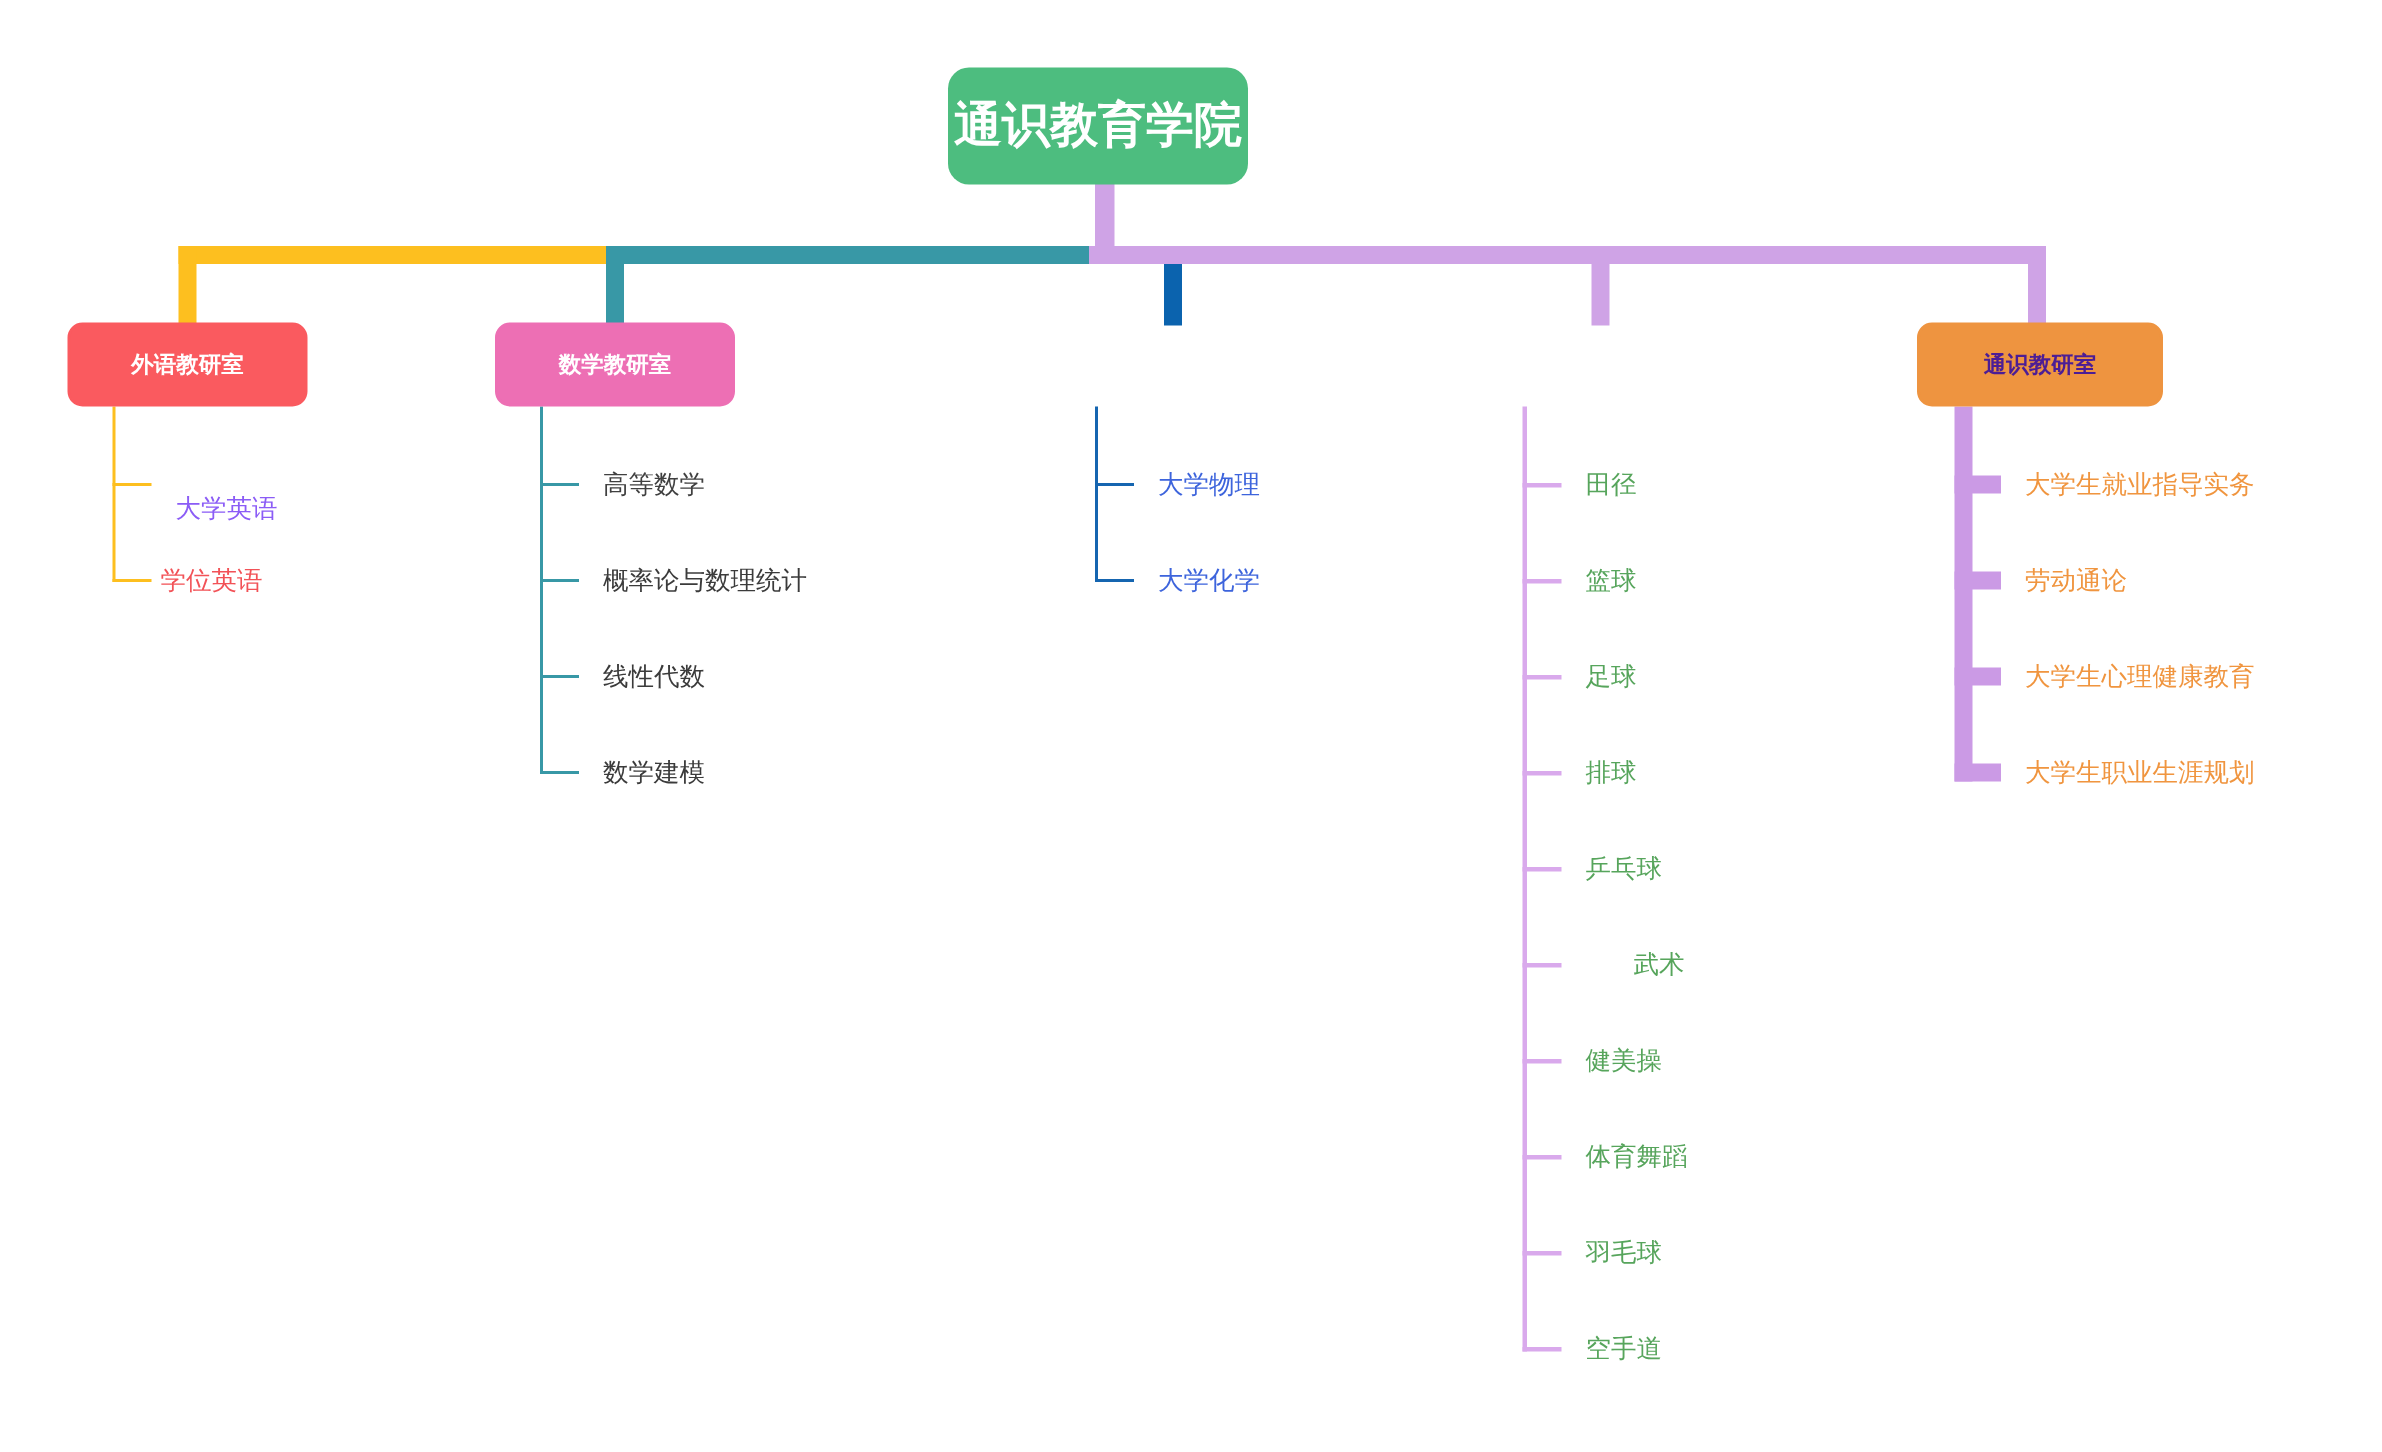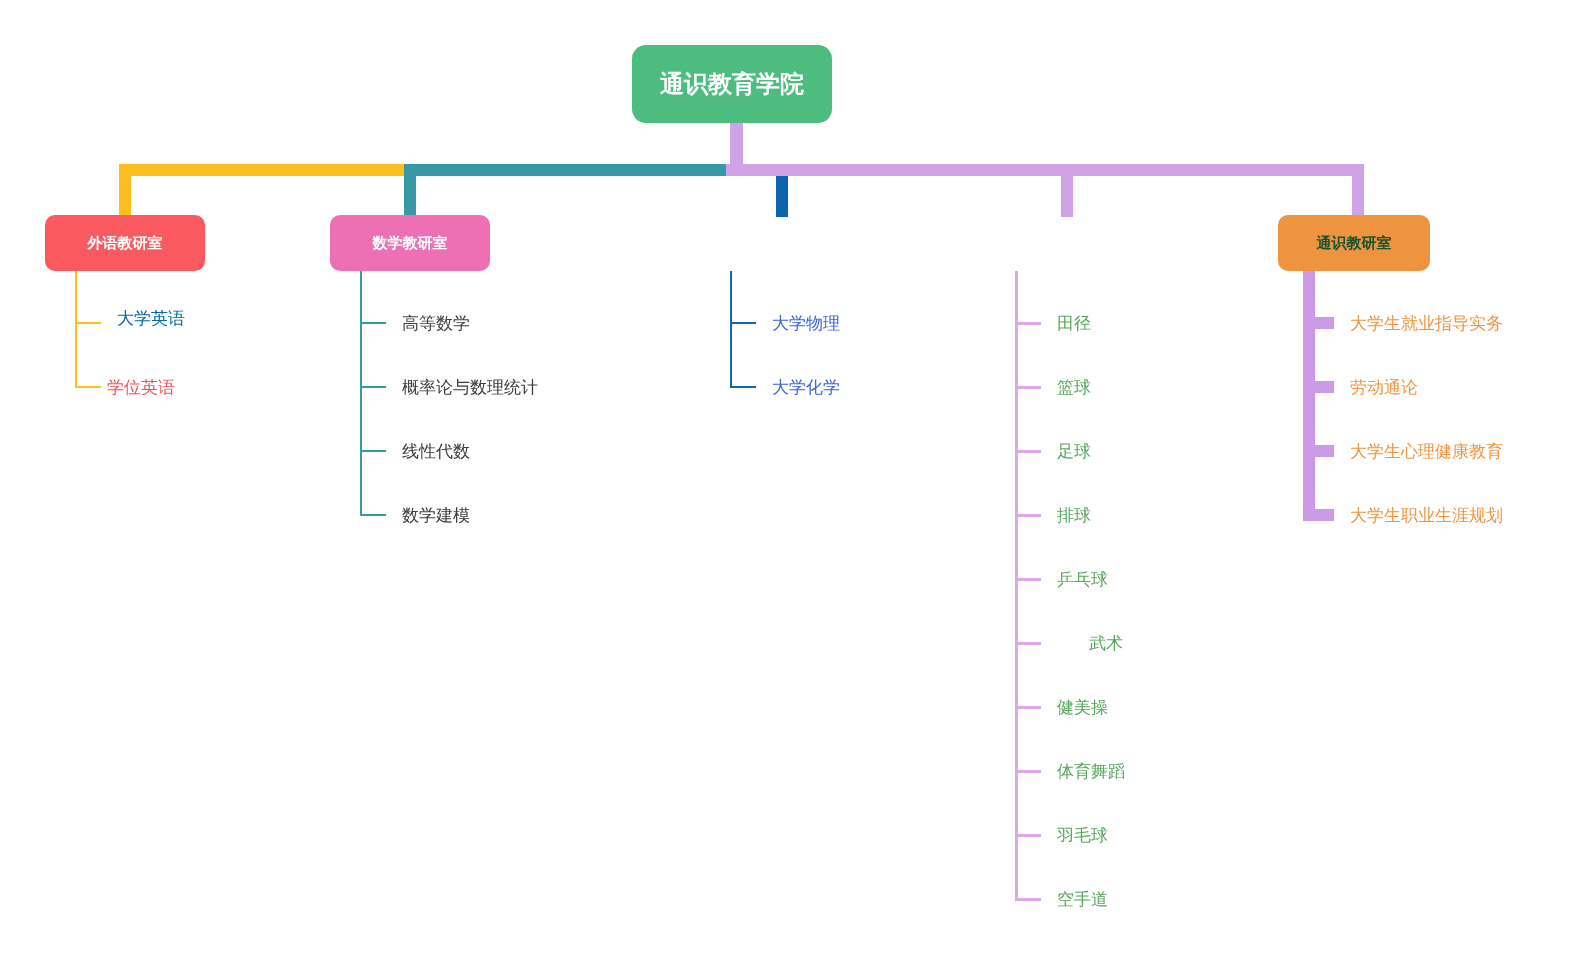--- a/index.html
+++ b/index.html
@@ -19,21 +19,21 @@
     position: absolute;
     display: flex;
     align-items: center;
     justify-content: center;
     box-sizing: border-box;
     white-space: nowrap;
     cursor: default;
   }
   .root-node {
     border-radius: 14px;
-    font-size: 24px;
+    font-size: 32px;
     font-weight: 700;
   }
   .branch-node {
     border-radius: 10px;
     font-size: 15px;
     font-weight: 600;
   }
   .child-label {
     position: absolute;
     font-size: 17px;
@@ -45,21 +45,21 @@
   }
 </style>
 </head>
 <body>
 
 <div id="canvas">
     <div class="conn" style="left: 119px; top: 164px; width: 619px; height: 12px; background: rgb(253, 191, 31);"></div>
     <div class="conn" style="left: 119px; top: 164px; width: 12px; height: 53px; background: rgb(253, 191, 31);"></div>
     <div class="conn" style="left: 75px; top: 271px; width: 2px; height: 117px; background: rgb(253, 191, 31);"></div>
     <div class="conn" style="left: 75px; top: 322px; width: 26px; height: 2px; background: rgb(253, 191, 31);"></div>
-    <div class="child-label" style="left: 117px; top: 318px; color: #0369a1;">大学英语</div>
+    <div class="child-label" style="left: 117px; top: 339px; color: #8b5cf6;">大学英语</div>
     <div class="conn" style="left: 75px; top: 386px; width: 26px; height: 2px; background: rgb(253, 191, 31);"></div>
     <div class="child-label" style="left: 107px; top: 387px; color: rgb(242, 82, 87);">学位英语</div>
     <div class="node branch-node" style="left: 45px; top: 215px; width: 160px; height: 56px; background: rgb(250, 90, 95); color: rgb(255, 255, 255); border: 2px solid rgb(250, 90, 95);">外语教研室</div>
     <div class="conn" style="left: 404px; top: 164px; width: 334px; height: 12px; background: rgb(56, 152, 166);"></div>
     <div class="conn" style="left: 404px; top: 164px; width: 12px; height: 53px; background: rgb(56, 152, 166);"></div>
     <div class="conn" style="left: 360px; top: 271px; width: 2px; height: 245px; background: rgb(56, 152, 166);"></div>
     <div class="conn" style="left: 360px; top: 322px; width: 26px; height: 2px; background: rgb(56, 152, 166);"></div>
     <div class="child-label" style="left: 402px; top: 323px; color: #404040;">高等数学</div>
     <div class="conn" style="left: 360px; top: 386px; width: 26px; height: 2px; background: rgb(56, 152, 166);"></div>
     <div class="child-label" style="left: 402px; top: 387px; color: rgb(59, 59, 59);">概率论与数理统计</div>
@@ -102,16 +102,16 @@
     <div class="conn" style="left: 1352px; top: 164px; width: 12px; height: 53px; background: rgb(207, 163, 230);"></div>
     <div class="conn" style="left: 1303px; top: 271px; width: 12px; height: 250px; background: rgb(203, 154, 229);"></div>
     <div class="conn" style="left: 1303px; top: 317px; width: 31px; height: 12px; background: rgb(203, 154, 229);"></div>
     <div class="child-label" style="left: 1350px; top: 323px; color: rgb(240, 149, 63);">大学生就业指导实务</div>
     <div class="conn" style="left: 1303px; top: 381px; width: 31px; height: 12px; background: rgb(203, 154, 229);"></div>
     <div class="child-label" style="left: 1350px; top: 387px; color: rgb(240, 149, 63);">劳动通论</div>
     <div class="conn" style="left: 1303px; top: 445px; width: 31px; height: 12px; background: rgb(203, 154, 229);"></div>
     <div class="child-label" style="left: 1350px; top: 451px; color: rgb(240, 149, 63);">大学生心理健康教育</div>
     <div class="conn" style="left: 1303px; top: 509px; width: 31px; height: 12px; background: rgb(203, 154, 229);"></div>
     <div class="child-label" style="left: 1350px; top: 515px; color: rgb(240, 149, 63);">大学生职业生涯规划</div>
-    <div class="node branch-node" style="left: 1278px; top: 215px; width: 152px; height: 56px; background: rgb(238, 148, 64); color: #14532d; border: 2px solid rgb(238, 148, 64);">通识教研室</div>
+    <div class="node branch-node" style="left: 1278px; top: 215px; width: 164px; height: 56px; background: rgb(238, 148, 64); color: #4c1d95; border: 2px solid rgb(238, 148, 64);">通识教研室</div>
     <div class="conn" style="left: 730px; top: 121px; width: 13px; height: 55px; background: rgb(207, 163, 230);"></div>
     <div class="node root-node" style="left: 632px; top: 45px; width: 200px; height: 78px; background: rgb(77, 189, 127); color: rgb(255, 255, 255);">通识教育学院</div>
   </div>
 
 </body></html>

